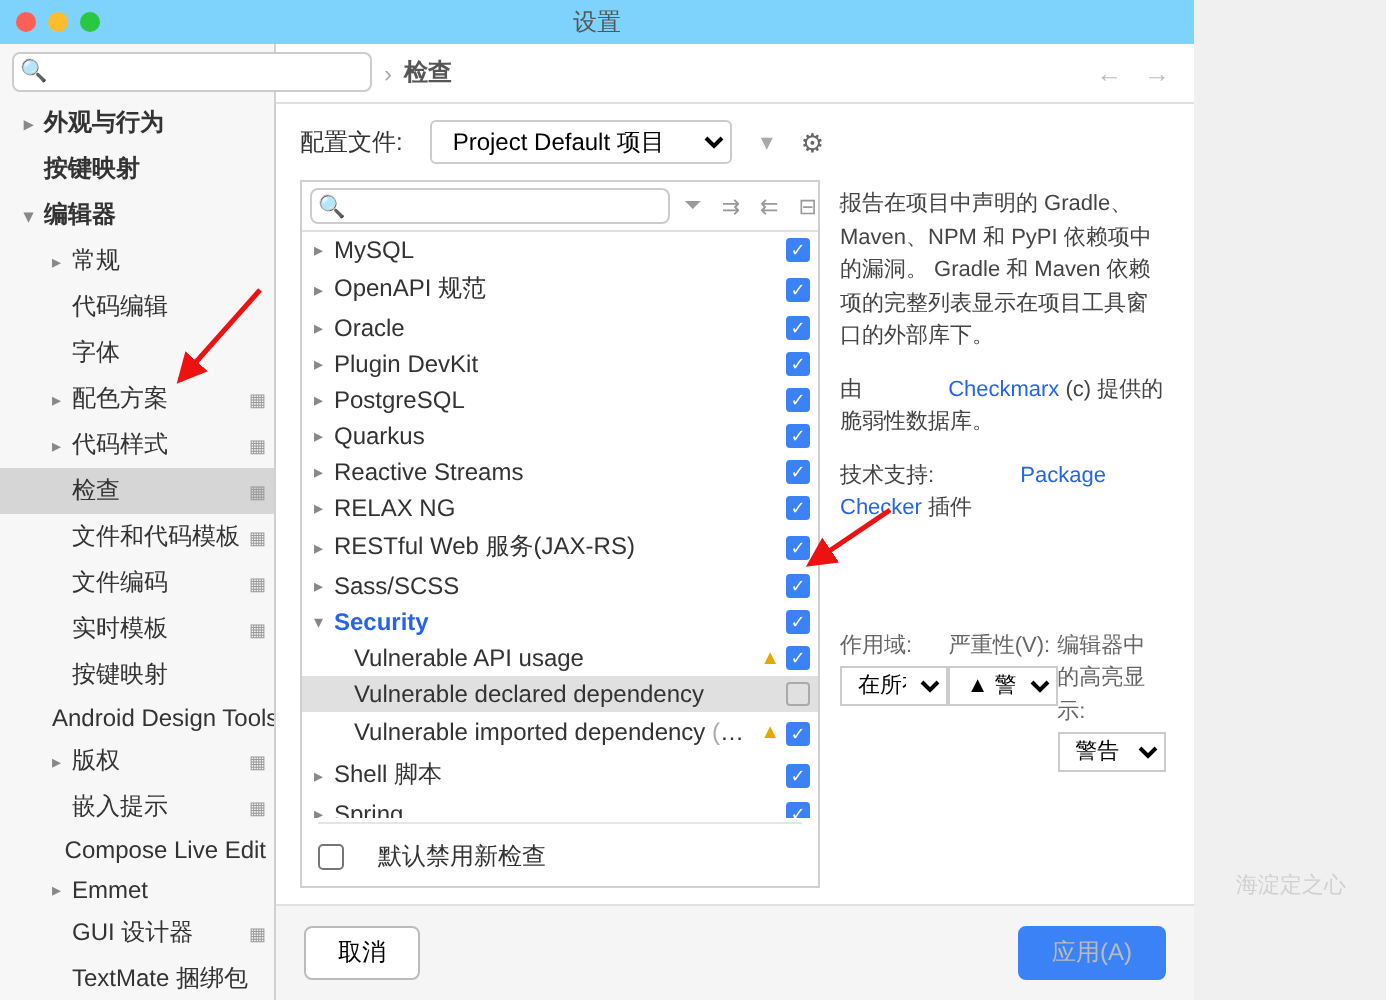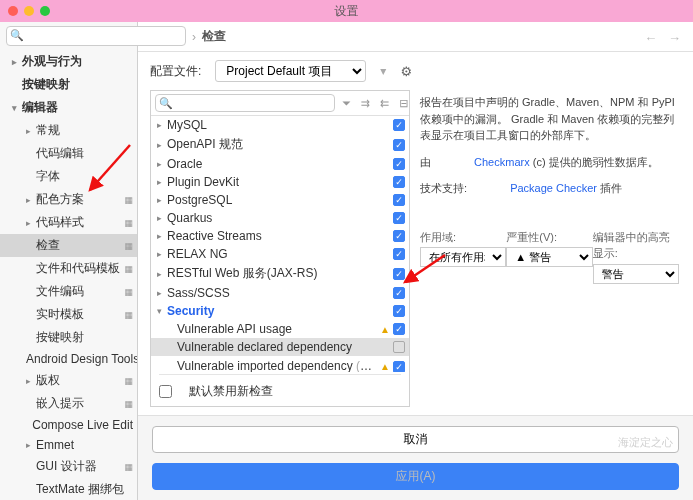--- a/index.html
+++ b/index.html
@@ -1,17 +1,17 @@
 <!DOCTYPE html>
 <html><head>
 <meta charset="utf-8">
 <style>
 * { margin: 0; padding: 0; box-sizing: border-box; }
 body { font-family: -apple-system, "Helvetica Neue", Arial, sans-serif; font-size: 12px; color: #333; background: #f0f0f0; width: 693px; height: 500px; overflow: hidden; }
-.window { width: 693px; height: 500px; background: #f9a8d4; display: flex; flex-direction: column; }
+.window { width: 597px; height: 500px; background: #7dd3fc; display: flex; flex-direction: column; }
 .titlebar { height: 22px; display: flex; align-items: center; padding: 0 8px; position: relative; }
 .traffic { display: flex; gap: 6px; }
 .dot { width: 10px; height: 10px; border-radius: 50%; }
 .title { position: absolute; left: 50%; transform: translateX(-50%); font-size: 12px; color: #555; }
 .body { flex: 1; display: flex; overflow: hidden; }
 .sidebar { width: 138px; background: #f7f7f7; border-right: 1px solid #d0d0d0; display: flex; flex-direction: column; }
 .search-row { padding: 4px 6px; display: flex; align-items: center; }
 .search { flex: 1; height: 20px; border: 1px solid #ccc; border-radius: 4px; padding: 0 18px 0 18px; font-size: 11px; background: #fff; }
 .search-wrap { position: relative; flex: 1; }
 .search-wrap .sicon { position: absolute; left: 4px; top: 3px; color: #999; font-size: 11px; }
@@ -39,27 +39,27 @@
 .insp-row .lbl { flex: 1; white-space: nowrap; overflow: hidden; text-overflow: ellipsis; }
 .insp-row .cb { width: 12px; height: 12px; border: 1px solid #aaa; border-radius: 2px; display: inline-flex; align-items: center; justify-content: center; font-size: 9px; }
 .insp-row .cb.on { background: #3b82f6; border-color: #3b82f6; color: #fff; }
 .insp-row .warn { color: #e6a700; font-size: 10px; margin-right: 3px; }
 .insp-row.blue .lbl { color: #2563eb; font-weight: 600; }
 .insp-row.leaf { padding-left: 26px; }
 .insp-row.sel { background: #e0e0e0; }
 .insp-row .dim { color: #aaa; }
 .panel { flex: 1; font-size: 11px; color: #444; padding: 4px 2px; line-height: 1.5; }
 .panel a { color: #2563eb; text-decoration: none; margin-left: 40px; }
-.opts { margin-top: 32px; display: flex; font-size: 11px; color: #666; justify-content: center; }
+.opts { margin-top: 52px; display: flex; font-size: 11px; color: #666; justify-content: center; }
 .opts .col { flex: 1; }
 .opts .lbl2 { font-size: 11px; color: #666; margin-bottom: 2px; display: block; }
 .opts .sel2 { width: 100%; height: 20px; font-size: 11px; border: 1px solid #ccc; background: #fff; padding: 0 4px; }
 .foot { padding: 6px 8px; display: flex; align-items: center; gap: 17px; font-size: 12px; }
 .wm { position: absolute; right: 20px; bottom: 50px; color: #d0d0d0; font-size: 11px; pointer-events: none; }
-.bottom { padding: 10px 14px; display: flex; justify-content: space-between; gap: 10px; border-top: 1px solid #e0e0e0; background: #f5f5f5; flex-direction: column; }
+.bottom { padding: 10px 14px; display: flex; justify-content: space-between; gap: 10px; border-top: 1px solid #e0e0e0; background: #f5f5f5; }
 .bottom button { padding: 4px 16px; font-size: 12px; border: 1px solid #bbb; border-radius: 4px; background: #fff; }
 .bottom button.primary { background: #3b82f6; color: #fff; border-color: #3b82f6; }
 .bottom button.dis { color: #bbb; }
 .arrow { position: absolute; pointer-events: none; }
 .arrow svg { overflow: visible; }
 .sep { border-top: 1px solid #e5e5e5; margin: 2px 8px; }
 </style>
 </head>
 <body>
 

